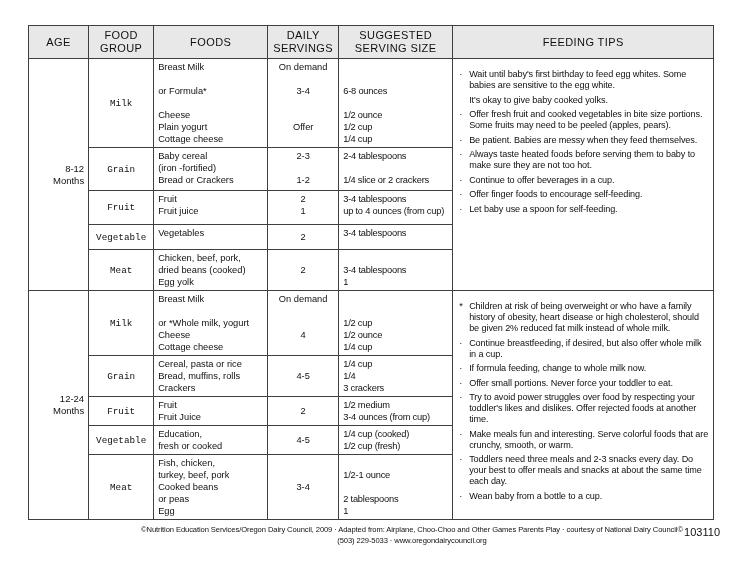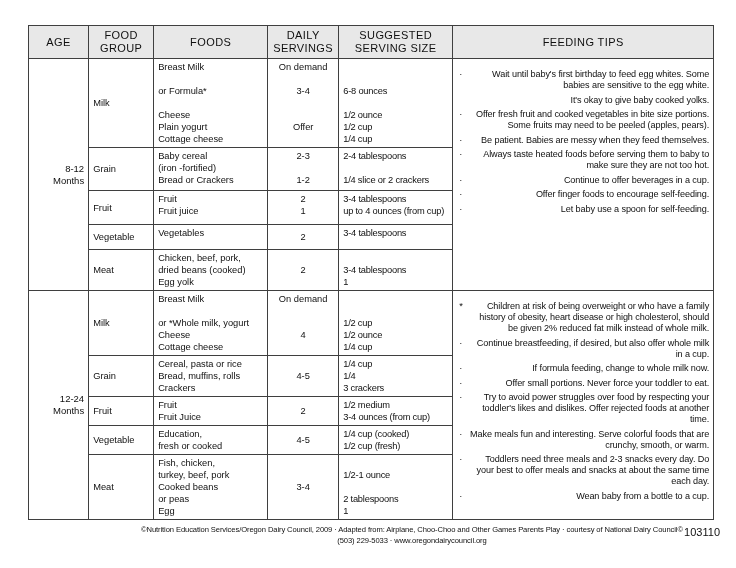--- a/index.html
+++ b/index.html
@@ -19,29 +19,29 @@
     border-collapse:collapse;table-layout:fixed;
   }
   th,td{border:1.5px solid var(--border);box-sizing:border-box;}
   th{
     background:var(--header-bg);
     font-weight:normal;font-size:11px;letter-spacing:.4px;
     text-align:center;vertical-align:middle;padding:3px 2px;line-height:13px;
   }
   td{font-size:9.3px;vertical-align:top;padding:2px 4px;}
   td.age-cell{text-align:right;vertical-align:middle;font-size:9.5px;line-height:12px;padding-left:24px;}
-  td.group-cell{vertical-align:middle;}
+  td.group-cell{text-align:center;vertical-align:middle;font-family:Liberation Mono, monospace;}
   td.serv-cell{text-align:center;border-radius:7px;}
   td.serv-cell.single{vertical-align:middle;}
   td.size-cell .ln{letter-spacing:-0.2px;}
   .ln{line-height:12px;white-space:nowrap;}
   td.tips-cell{vertical-align:top;padding:10px 4px 4px 6px;}
   .tip{display:flex;margin-bottom:3.5px;}
   .tip .b{flex:0 0 10px;width:10px;line-height:11px;font-size:9.3px;}
-  .tip .t{flex:1;line-height:11px;font-size:9.1px;letter-spacing:-0.1px;text-align:right;}
+  .tip .t{flex:1;line-height:11px;font-size:9.1px;letter-spacing:-0.1px;}
   .footer{
     position:absolute;left:0;width:736px;top:524px;
     text-align:center;font-size:7.6px;line-height:11px;letter-spacing:-0.1px;margin-left:44px;
   }
   .doc-code{
     position:absolute;right:16px;top:526px;font-size:11px;
   }
 </style>
 </head>
 <body>

